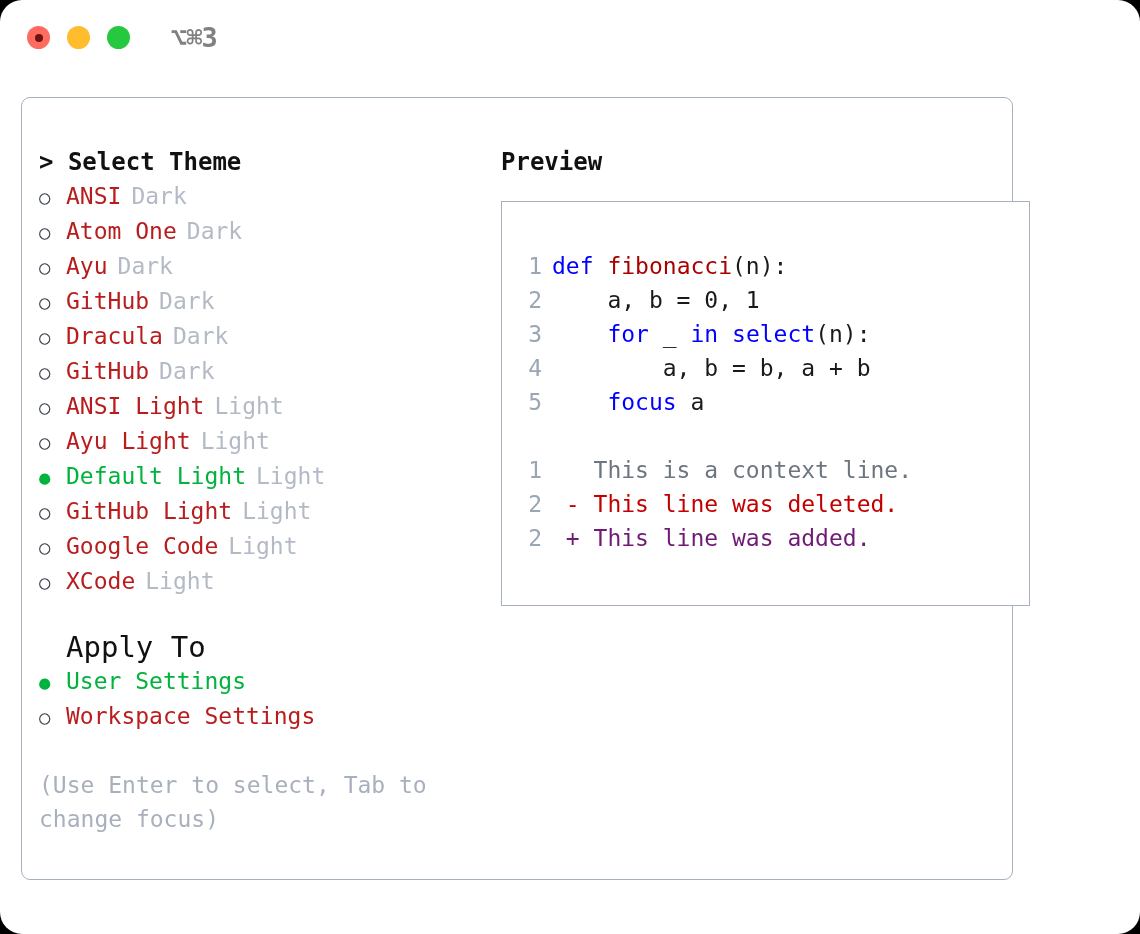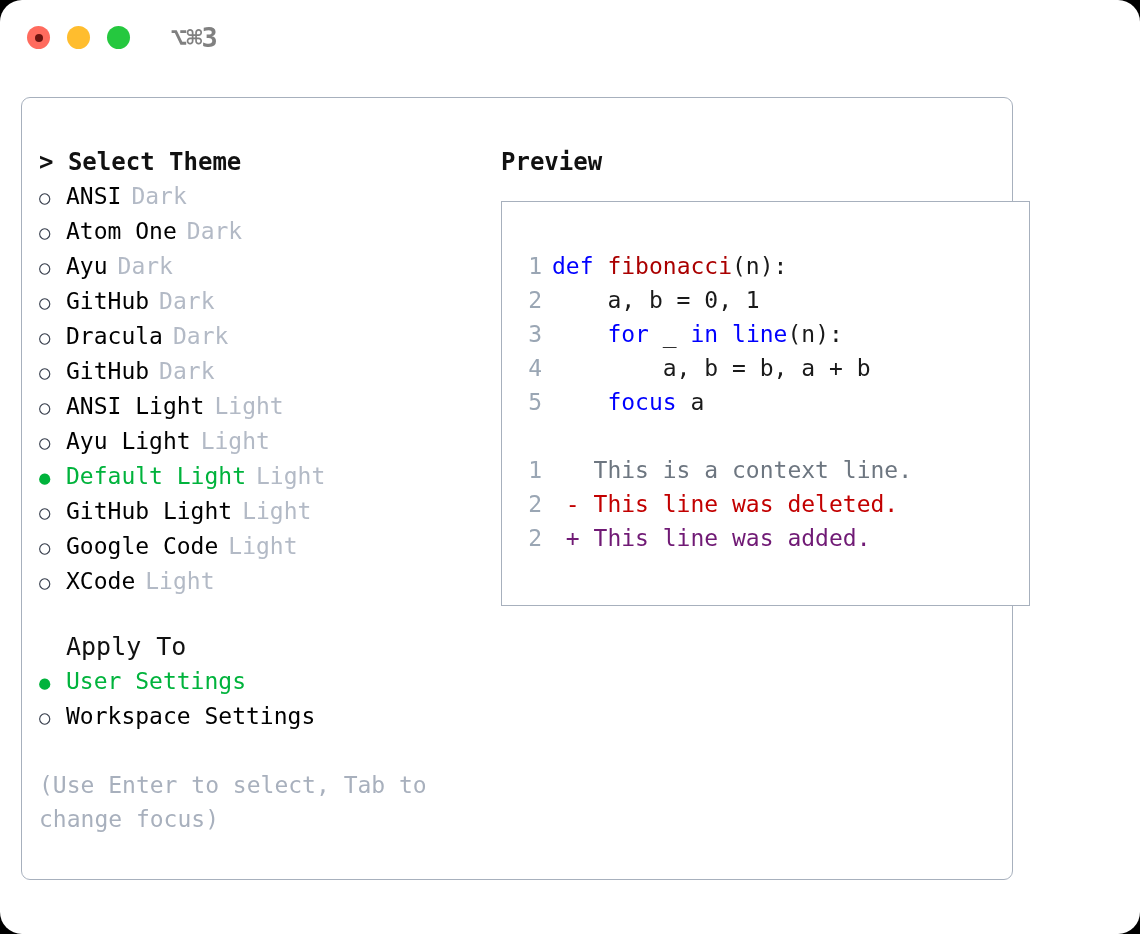--- a/index.html
+++ b/index.html
@@ -98,28 +98,28 @@
     white-space: pre;
   }
   .marker {
     width: 27px;
     flex: 0 0 27px;
     font-size: 19px;
     color: #3b4250;
     white-space: pre;
   }
   .opt-row.selected .marker { color: #00b33c; }
-  .opt-label { color: #000000; }
+  .opt-label { color: #b91c1c; }
   .opt-row.selected .opt-label { color: #00b33c; }
   .opt-tag {
     color: #b3bac6;
     margin-left: 10px;
   }
   .group-head {
-    font-size: 25px;
+    font-size: 29px;
     color: #111111;
     line-height: 34px;
     padding-left: 27px;
     white-space: pre;
   }
   .spacer-lg { height: 31px; }
   .spacer-sm { height: 34px; }
   #help-text {
     font-size: 23px;
     line-height: 34px;
@@ -218,21 +218,21 @@
       <div id="help-text">(Use Enter to select, Tab to change focus)</div>
     </div>
 
     <div id="right-col">
       <div id="preview-title">Preview</div>
       <div id="preview-box">
         <div id="code-area">
           <div id="code-block">
               <div class="code-line"><span class="ln">1</span><span class="code-body"><span class="tok-kw">def </span><span class="tok-fn">fibonacci</span><span class="tok-pl">(n):</span></span></div>
               <div class="code-line"><span class="ln">2</span><span class="code-body"><span class="tok-pl">    a, b = 0, 1</span></span></div>
-              <div class="code-line"><span class="ln">3</span><span class="code-body"><span class="tok-pl">    </span><span class="tok-kw">for</span><span class="tok-pl"> _ </span><span class="tok-kw">in</span><span class="tok-pl"> </span><span class="tok-kw">line</span><span class="tok-pl">(n):</span></span></div>
+              <div class="code-line"><span class="ln">3</span><span class="code-body"><span class="tok-pl">    </span><span class="tok-kw">for</span><span class="tok-pl"> _ </span><span class="tok-kw">in</span><span class="tok-pl"> </span><span class="tok-kw">select</span><span class="tok-pl">(n):</span></span></div>
               <div class="code-line"><span class="ln">4</span><span class="code-body"><span class="tok-pl">        a, b = b, a + b</span></span></div>
               <div class="code-line"><span class="ln">5</span><span class="code-body"><span class="tok-pl">    </span><span class="tok-kw">focus</span><span class="tok-pl"> a</span></span></div>
             </div>
           <div class="diff-gap"></div>
           <div id="diff-block">
               <div class="code-line"><span class="ln">1</span><span class="code-body diff-ctx">   This is a context line.</span></div>
               <div class="code-line"><span class="ln">2</span><span class="code-body diff-del"> - This line was deleted.</span></div>
               <div class="code-line"><span class="ln">2</span><span class="code-body diff-add"> + This line was added.</span></div>
             </div>
         </div>

